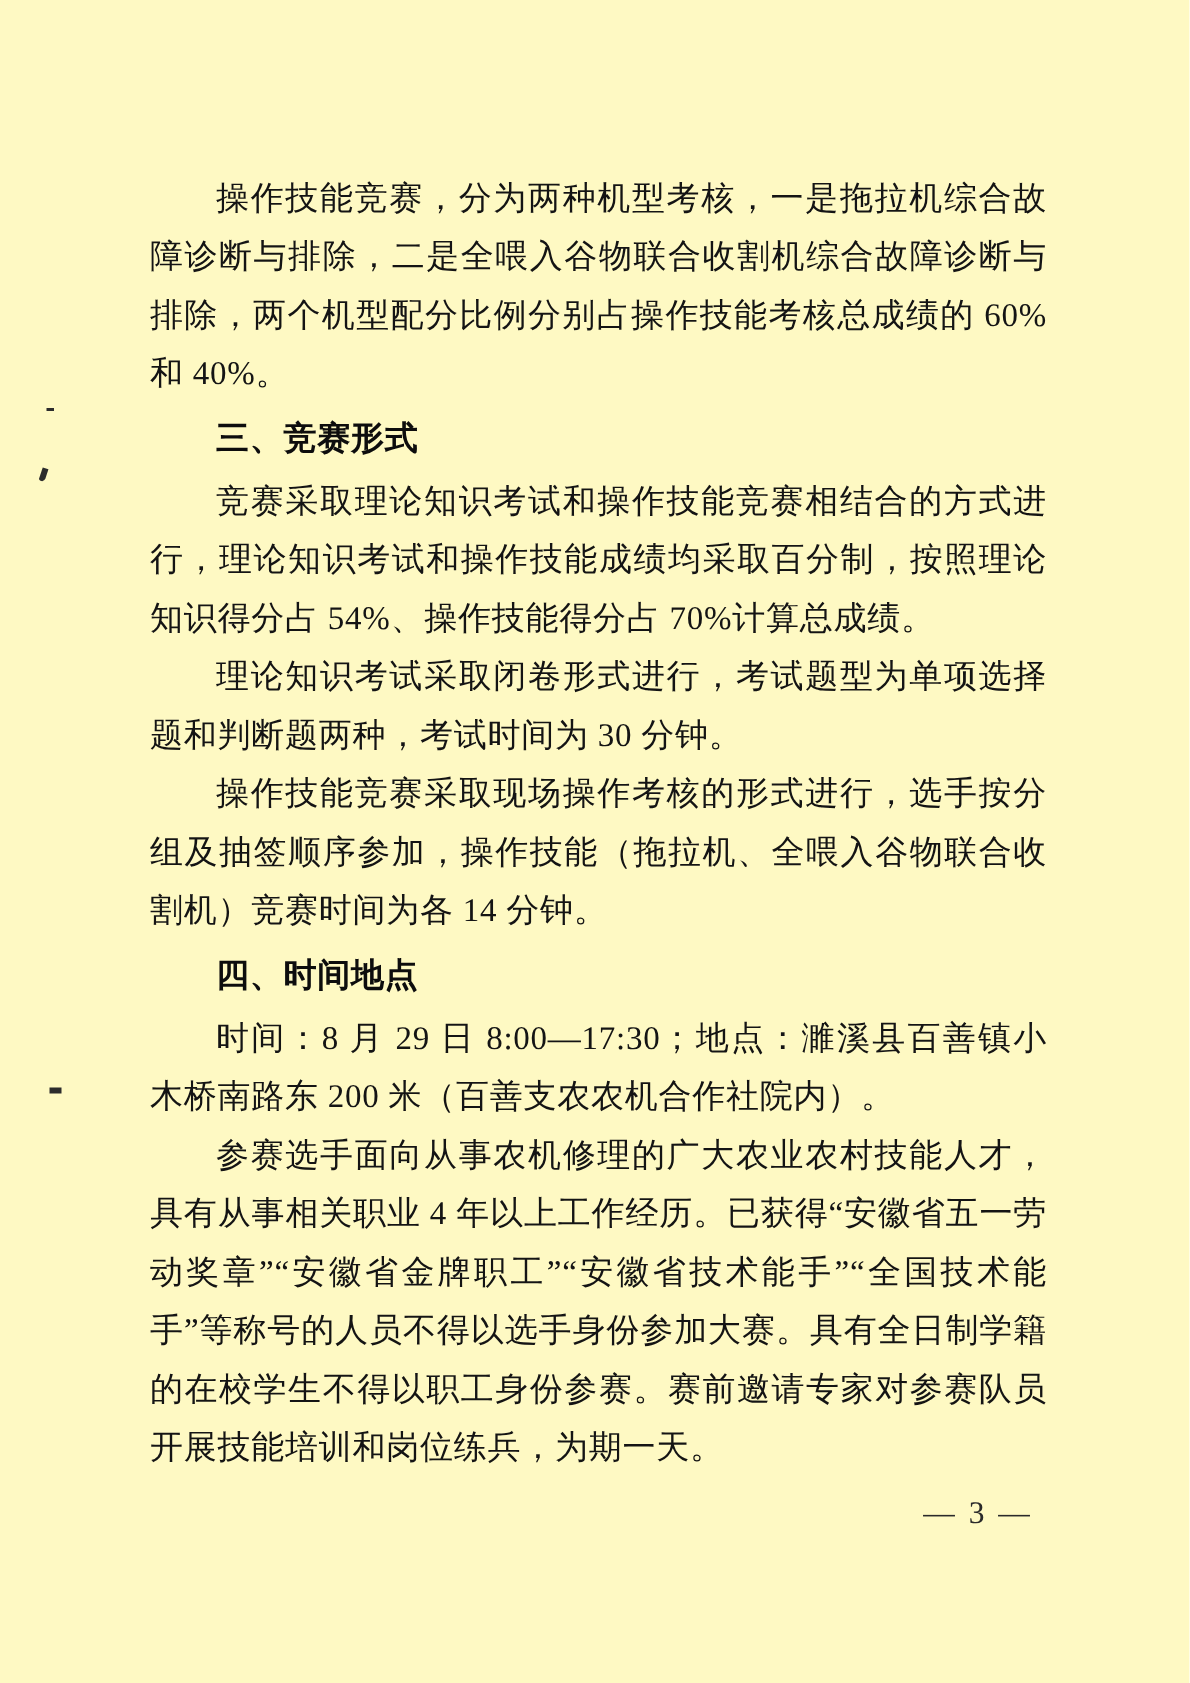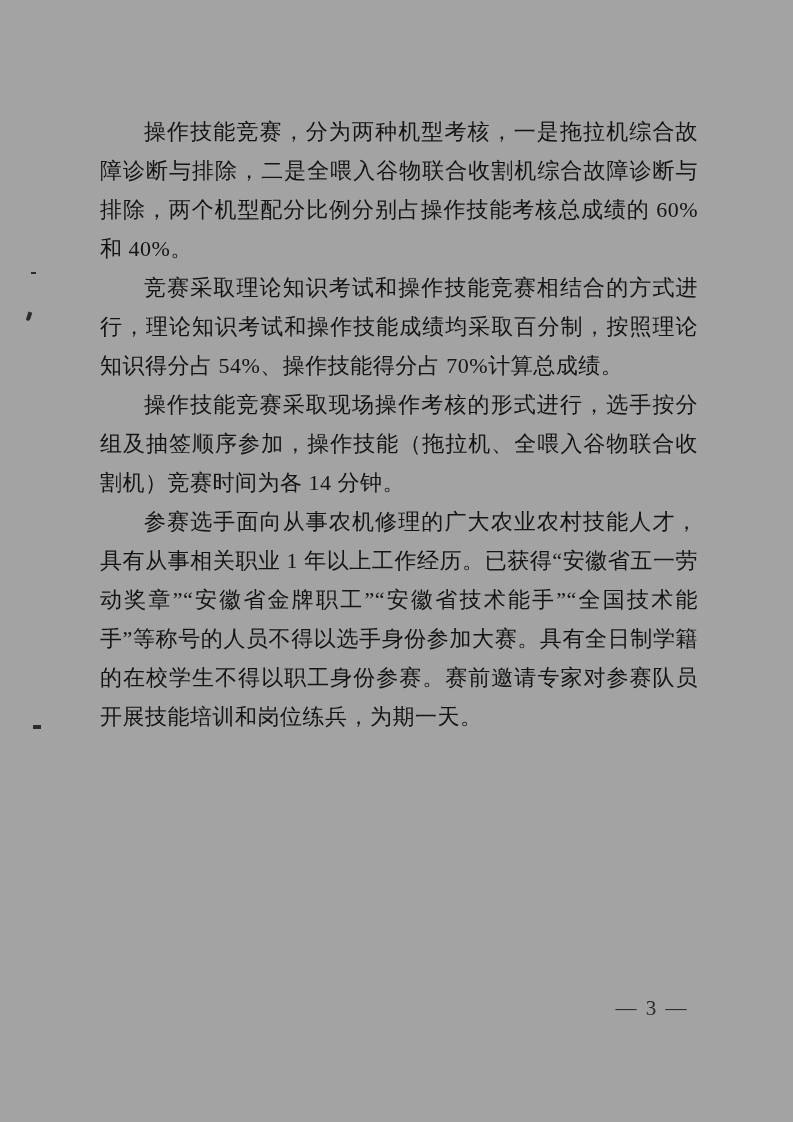--- a/index.html
+++ b/index.html
@@ -4,21 +4,21 @@
 <style>
   html, body {
     margin: 0;
     padding: 0;
     background: #ffffff;
   }
   .page {
     position: relative;
     width: 793px;
     height: 1122px;
-    background: #a3a3a3;
+    background: #fef9c3;
     overflow: hidden;
     font-family: "Liberation Serif", serif;
     color: #111111;
   }
   .content {
     position: absolute;
     left: 100px;
     top: 112px;
     width: 598px;
   }
@@ -75,30 +75,34 @@
   }
 </style>
 </head>
 <body>
 
 <div class="page">
 
   <div class="content">
     <p class="body-para">操作技能竞赛，分为两种机型考核，一是拖拉机综合故障诊断与排除，二是全喂入谷物联合收割机综合故障诊断与排除，两个机型配分比例分别占操作技能考核总成绩的 60%和 40%。</p>
 
+    <p class="heading-para">三、竞赛形式</p>
 
     <p class="body-para">竞赛采取理论知识考试和操作技能竞赛相结合的方式进行，理论知识考试和操作技能成绩均采取百分制，按照理论知识得分占 54%、操作技能得分占 70%计算总成绩。</p>
 
+    <p class="body-para">理论知识考试采取闭卷形式进行，考试题型为单项选择题和判断题两种，考试时间为 30 分钟。</p>
 
     <p class="body-para">操作技能竞赛采取现场操作考核的形式进行，选手按分组及抽签顺序参加，操作技能（拖拉机、全喂入谷物联合收割机）竞赛时间为各 14 分钟。</p>
 
+    <p class="heading-para">四、时间地点</p>
+
+    <p class="body-para">时间：8 月 29 日 8:00—17:30；地点：濉溪县百善镇小木桥南路东 200 米（百善支农农机合作社院内）。</p>
 
 
-
-    <p class="body-para">参赛选手面向从事农机修理的广大农业农村技能人才，具有从事相关职业 1 年以上工作经历。已获得“安徽省五一劳动奖章”“安徽省金牌职工”“安徽省技术能手”“全国技术能手”等称号的人员不得以选手身份参加大赛。具有全日制学籍的在校学生不得以职工身份参赛。赛前邀请专家对参赛队员开展技能培训和岗位练兵，为期一天。</p>
+    <p class="body-para">参赛选手面向从事农机修理的广大农业农村技能人才，具有从事相关职业 4 年以上工作经历。已获得“安徽省五一劳动奖章”“安徽省金牌职工”“安徽省技术能手”“全国技术能手”等称号的人员不得以选手身份参加大赛。具有全日制学籍的在校学生不得以职工身份参赛。赛前邀请专家对参赛队员开展技能培训和岗位练兵，为期一天。</p>
   </div>
 
   <div class="page-number">— 3 —</div>
 
   <div class="artifact artifact-dash-1"></div>
   <div class="artifact artifact-comma"></div>
   <div class="artifact artifact-dash-2"></div>
 
 </div>
 

